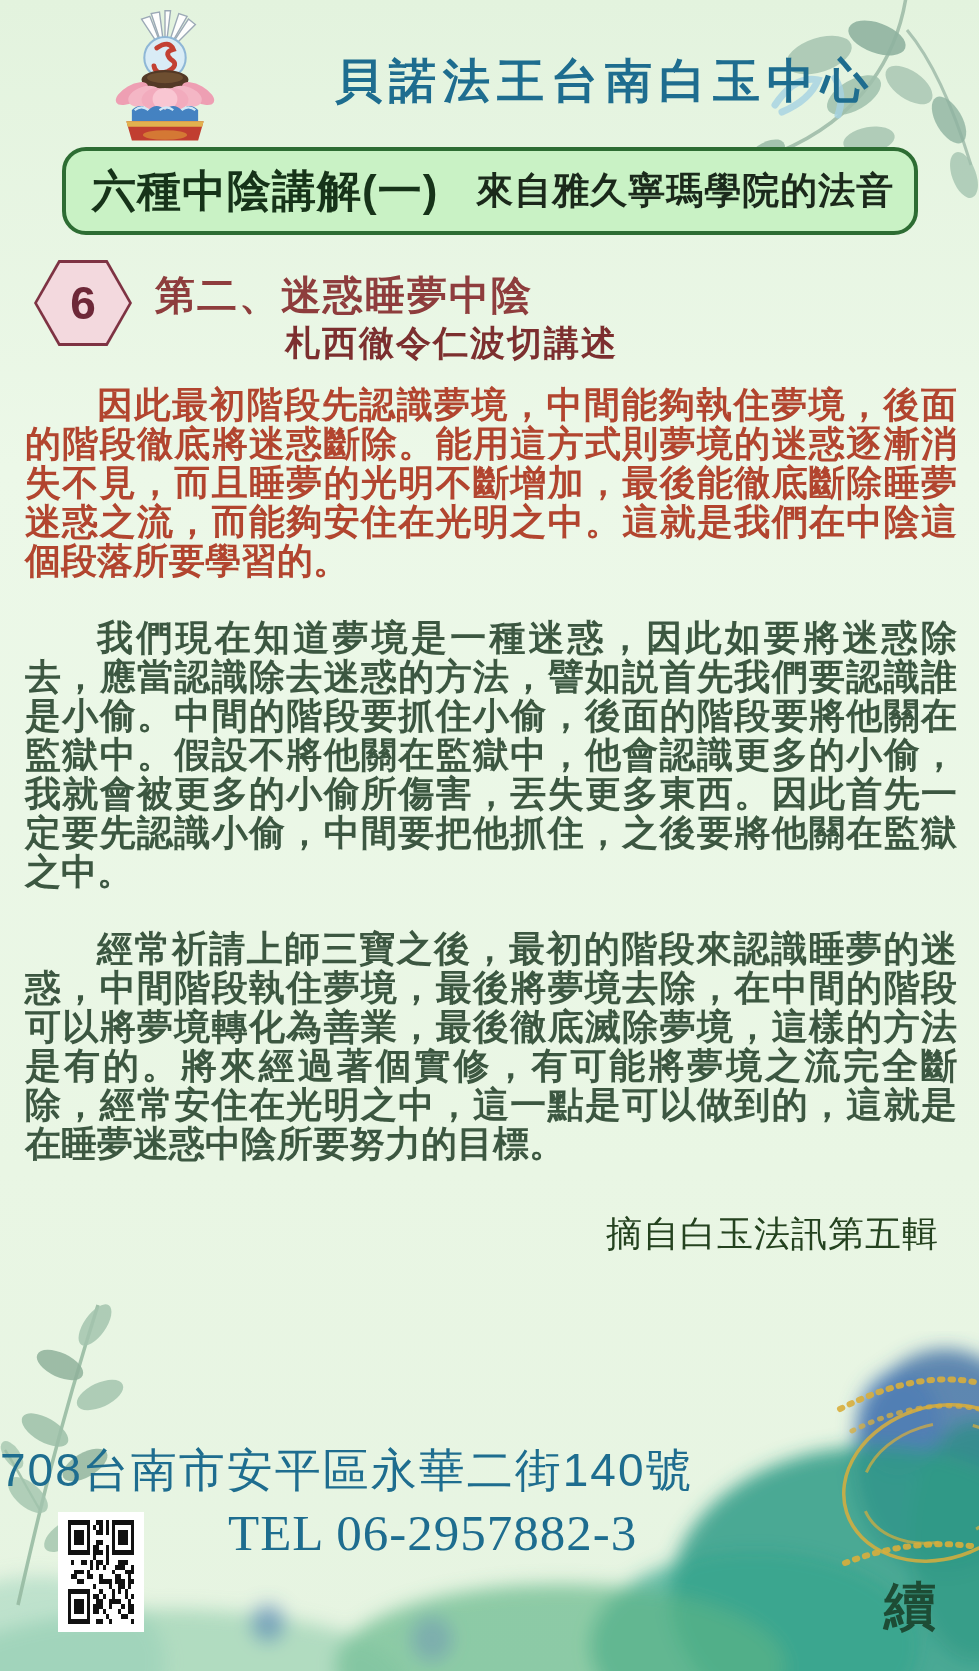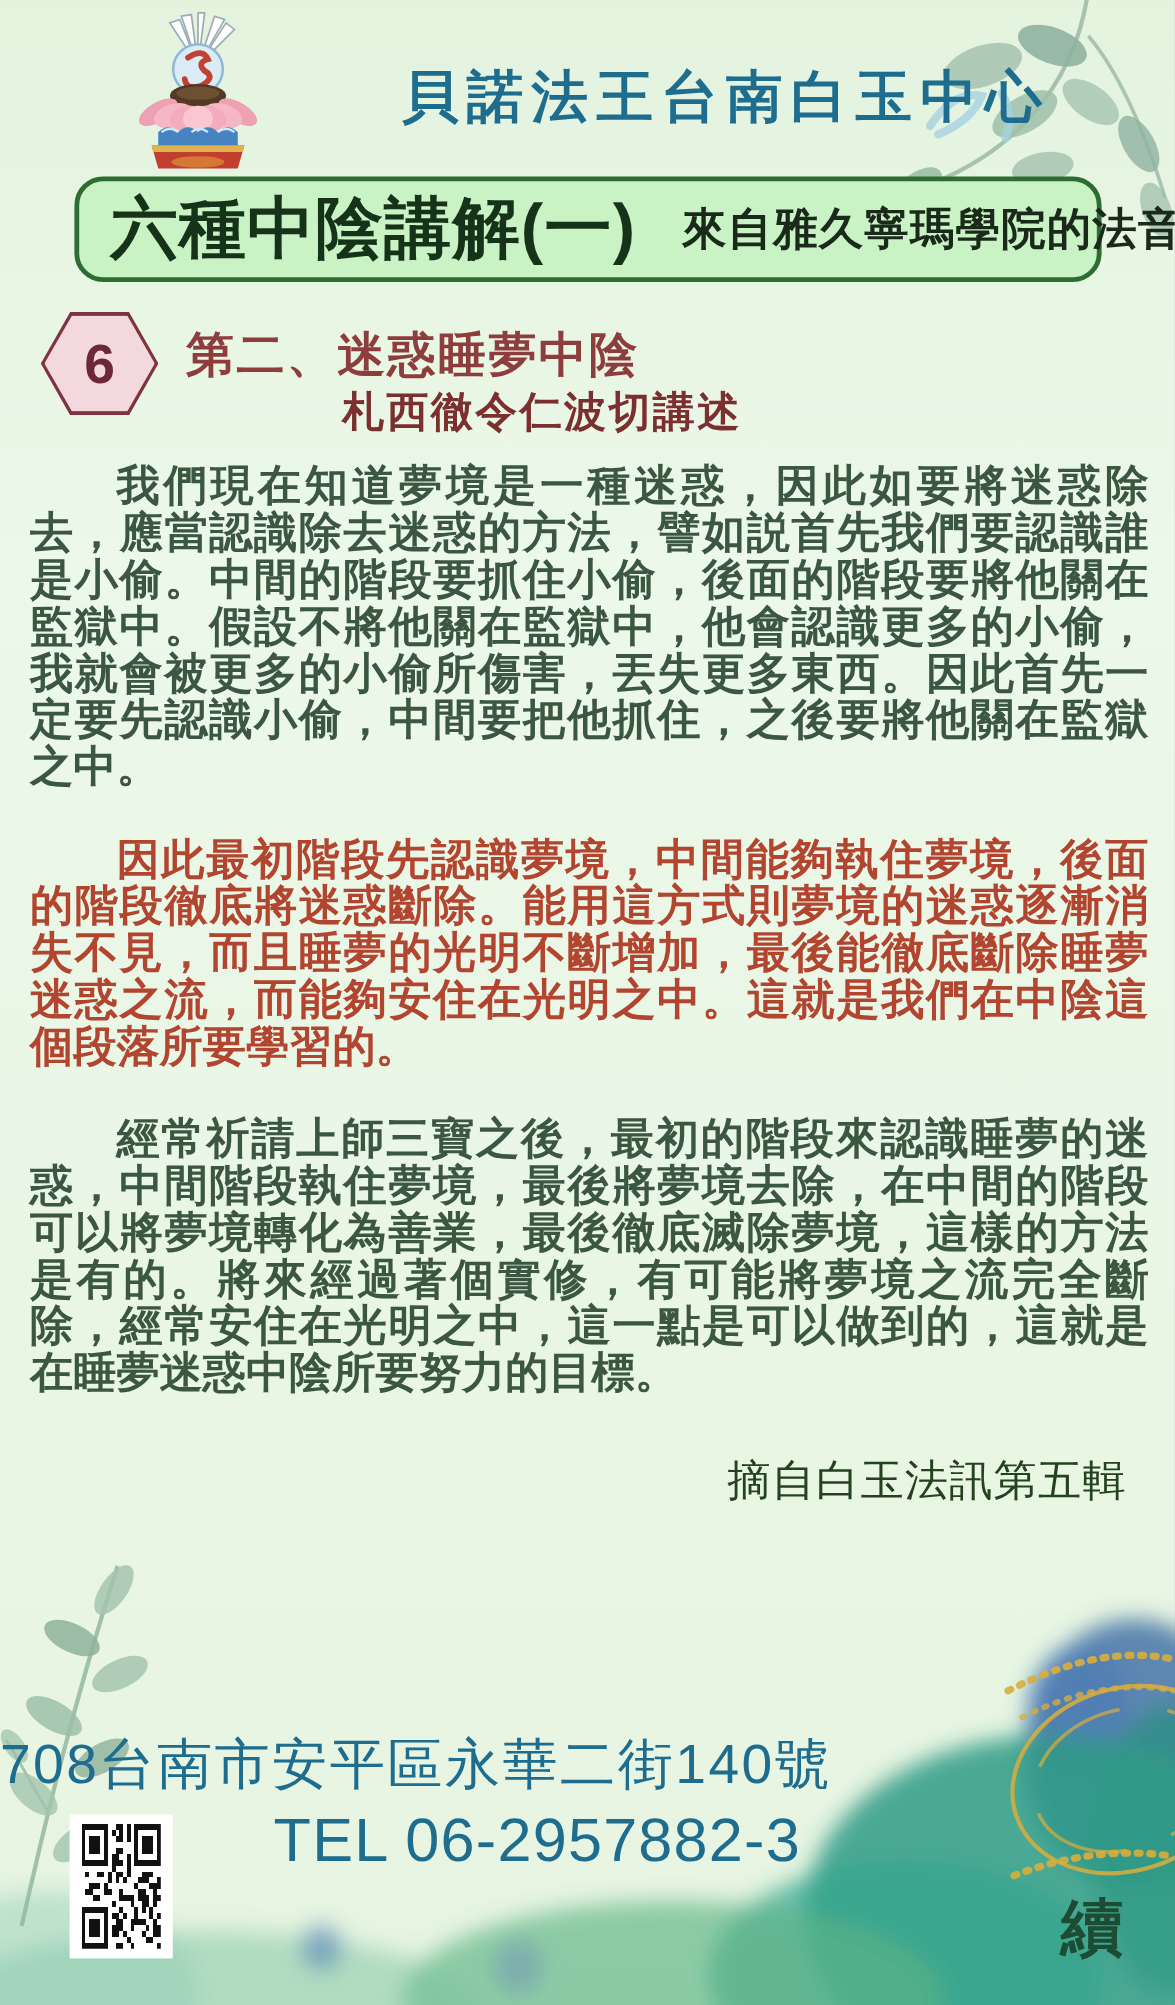--- a/index.html
+++ b/index.html
@@ -21,21 +21,21 @@
   }
 
   
   .banner {
     position:absolute; left:62px; top:147px; width:856px; height:88px;
     background:#c9f2c5; border:4px solid #2d6d33; border-radius:24px;
     display:flex; align-items:center; padding:0 26px; gap:38px;
   }
   .banner-title {
     font-family:"Liberation Sans","DejaVu Sans",sans-serif;
-    font-size:56px; font-weight:800; color:#163319; white-space:nowrap; letter-spacing:1px;text-align:center;
+    font-size:44px; font-weight:800; color:#163319; white-space:nowrap; letter-spacing:1px;text-align:center;
   }
   .banner-subtitle {
     font-size:37px; font-weight:700; color:#1b291b; white-space:nowrap; letter-spacing:1px;
   }
 
   
   .badge {
     position:absolute; left:34px; top:260px; width:98px; height:86px;
     background:#7e3343;
     clip-path:polygon(0% 50%,25% 0%,75% 0%,100% 50%,75% 100%,25% 100%);
@@ -78,21 +78,21 @@
     position:absolute; left:0; right:0; top:1440px; text-align:left;
     font-family:"Liberation Sans","DejaVu Sans",sans-serif;
     font-size:46px; color:#1e6d8f; letter-spacing:2px; white-space:nowrap;
   }
   .qr-card {
     position:absolute; left:58px; top:1512px; width:86px; height:120px;
     background:#ffffff; display:flex; align-items:center; justify-content:center;
   }
   .tel {
     position:absolute; left:228px; top:1504px;
-    font-family:Liberation Sans, sans-serif;
+    font-family:Liberation Serif, serif;
     font-size:51px; color:#1e6d8f; letter-spacing:1px; white-space:nowrap;
   }
   .website {
     position:absolute; left:238px; top:1578px;
     font-family:"Liberation Sans","DejaVu Sans",sans-serif;
     font-size:42px; color:#1e6d8f; letter-spacing:2px; white-space:nowrap;
     text-decoration:none; cursor:pointer;
   }
   .continued {
     position:absolute; left:884px; top:1572px;
@@ -165,22 +165,22 @@
 
   <div class="badge">
     <div class="badge-inner">
       <span class="badge-num">6</span>
     </div>
   </div>
   <div class="section-title">第二、迷惑睡夢中陰</div>
   <div class="speaker">札西徹令仁波切講述</div>
 
   <div class="body-text">
+    <p class="para red">因此最初階段先認識夢境，中間能夠執住夢境，後面的階段徹底將迷惑斷除。能用這方式則夢境的迷惑逐漸消失不見，而且睡夢的光明不斷增加，最後能徹底斷除睡夢迷惑之流，而能夠安住在光明之中。這就是我們在中陰這個段落所要學習的。</p>
     <p class="para green">我們現在知道夢境是一種迷惑，因此如要將迷惑除去，應當認識除去迷惑的方法，譬如説首先我們要認識誰是小偷。中間的階段要抓住小偷，後面的階段要將他關在監獄中。假設不將他關在監獄中，他會認識更多的小偷，我就會被更多的小偷所傷害，丟失更多東西。因此首先一定要先認識小偷，中間要把他抓住，之後要將他關在監獄之中。</p>
-    <p class="para red">因此最初階段先認識夢境，中間能夠執住夢境，後面的階段徹底將迷惑斷除。能用這方式則夢境的迷惑逐漸消失不見，而且睡夢的光明不斷增加，最後能徹底斷除睡夢迷惑之流，而能夠安住在光明之中。這就是我們在中陰這個段落所要學習的。</p>
     <p class="para green">經常祈請上師三寶之後，最初的階段來認識睡夢的迷惑，中間階段執住夢境，最後將夢境去除，在中間的階段可以將夢境轉化為善業，最後徹底滅除夢境，這樣的方法是有的。將來經過著個實修，有可能將夢境之流完全斷除，經常安住在光明之中，這一點是可以做到的，這就是在睡夢迷惑中陰所要努力的目標。</p>
     <div class="attribution">摘自白玉法訊第五輯</div>
   </div>
 
   <svg class="deco" style="left:0; bottom:0; width:979px; height:340px;" viewBox="0 0 979 340">
     <defs>
         <filter id="wb" x="-40%" y="-40%" width="180%" height="180%">
           <feGaussianBlur stdDeviation="9"></feGaussianBlur>
         </filter>
       </defs>

